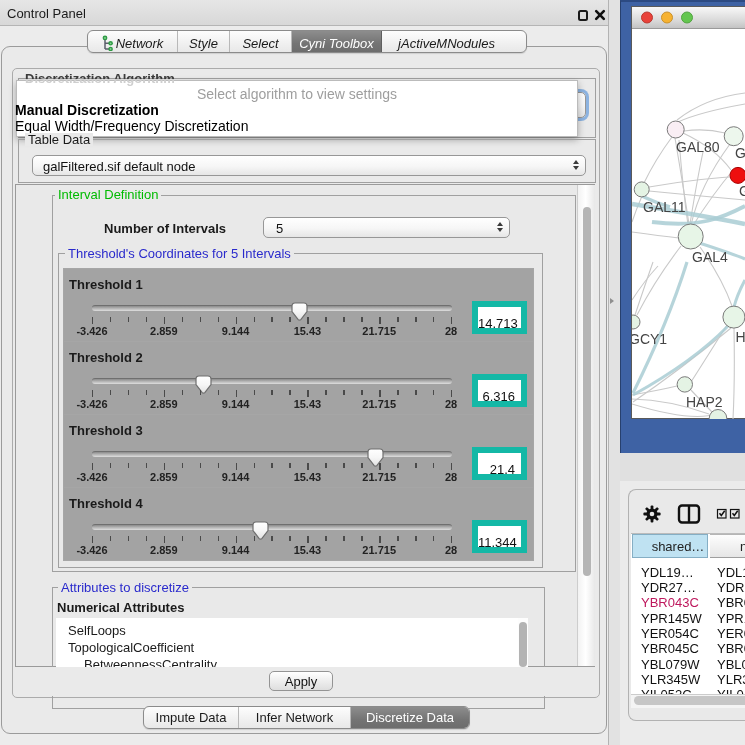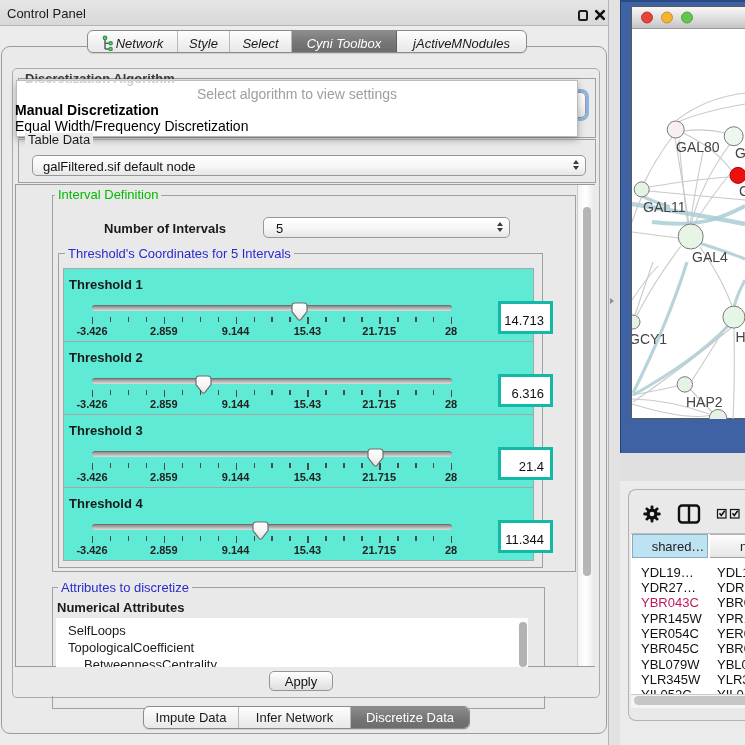--- a/index.html
+++ b/index.html
@@ -17,23 +17,23 @@
 .arrows .dn{width:0;height:0;border-left:3px solid transparent;border-right:3px solid transparent;border-top:4.5px solid #3a3a3a;}
 
 .seg{position:absolute;height:21px;border:1px solid #8b8b8b;border-radius:6px;
  background:linear-gradient(#fdfdfd,#f0f0f0 60%,#e8e8e8);box-shadow:0 1px 1px rgba(0,0,0,.12);
  display:flex;overflow:hidden;}
 .seg .it{font-size:13px;color:#1a1a1a;text-align:center;line-height:21px;
  border-right:1px solid #b8b8b8;box-sizing:border-box;}
 .seg .it:last-child{border-right:none;}
 .seg .sel{background:linear-gradient(#8d8d8d,#747474 60%,#6d6d6d);color:#fff;border-right:1px solid #5f5f5f;}
 .seg.top .it{line-height:25px;font-style:italic;}
-.tbox{position:absolute;border:1px solid #a6a6a6;background:#5eead4;}
-.vfield{position:absolute;border:3px solid #14b8a6;background:#fff;font-size:13px;color:#111;
- text-align:right;margin-left:26px;}
+.tbox{position:absolute;border:1px solid #a6a6a6;background:#a3a3a3;}
+.vfield{position:absolute;border:6px solid #14b8a6;background:#fff;font-size:13px;color:#111;
+ text-align:right;}
 </style></head>
 <body>
 
 <div class="abs" style="left:0;top:0;width:608px;height:745px;background:#ececec;"></div>
 
 <div class="abs" style="left:0;top:0;width:608px;height:25px;background:linear-gradient(#e6e6e6,#d8d8d8);border-bottom:1px solid #b5b5b5;"></div>
 <div class="abs t13" style="left:7px;top:6px;">Control Panel</div>
 <div class="abs" style="left:577.5px;top:10px;width:6.5px;height:6.5px;border:2px solid #1a1a1a;border-radius:2.5px;"></div>
 <svg class="abs" style="left:594px;top:9px;" width="12" height="12" viewBox="0 0 12 12">
     <path d="M2.2 2.2 L9.8 9.8 M9.8 2.2 L2.2 9.8" stroke="#111" stroke-width="2.6" stroke-linecap="round"></path>
@@ -48,21 +48,21 @@
         <path d="M3 4 V14 M3 8.3 H7 M3 14 H7" stroke="#5b5f6b" stroke-width="1.5" fill="none"></path>
         <circle cx="3" cy="2.9" r="2.4" fill="#2f9a45"></circle>
         <circle cx="8.6" cy="8.3" r="2.3" fill="#2f9a45"></circle>
         <circle cx="8.6" cy="14" r="2.3" fill="#2f9a45"></circle>
         <circle cx="3" cy="2.9" r="1" fill="#7fd08d"></circle>
         <circle cx="8.6" cy="8.3" r="0.9" fill="#7fd08d"></circle>
         <circle cx="8.6" cy="14" r="0.9" fill="#7fd08d"></circle>
       </svg>Network</div>
  <div class="it" style="width:52px;">Style</div>
  <div class="it" style="width:62px;">Select</div>
- <div class="it sel" style="width:105px;">Cyni Toolbox</div>
+ <div class="it sel" style="width:90px;">Cyni Toolbox</div>
  <div class="it" style="width:129px;">jActiveMNodules</div>
 </div>
 
 <div class="groupbox" style="left:18px;top:78px;width:576px;height:58px;"></div>
 <div class="abs" style="left:0;top:71px;width:300px;height:8px;overflow:hidden;">
     <span style="position:absolute;left:25px;top:0;font-size:13px;font-weight:bold;color:#3c3c3c;">Discretization Algorithm</span>
   </div>
 
 <div class="combo" style="left:32px;top:92px;width:554px;height:26px;box-shadow:0 0 0 3px rgba(110,160,220,.75);box-sizing:border-box;"></div>
 

